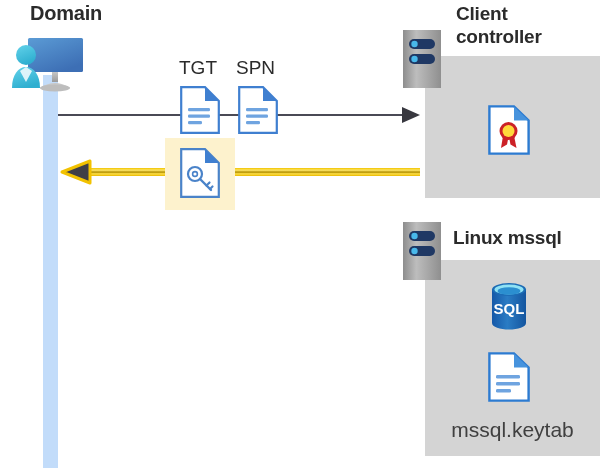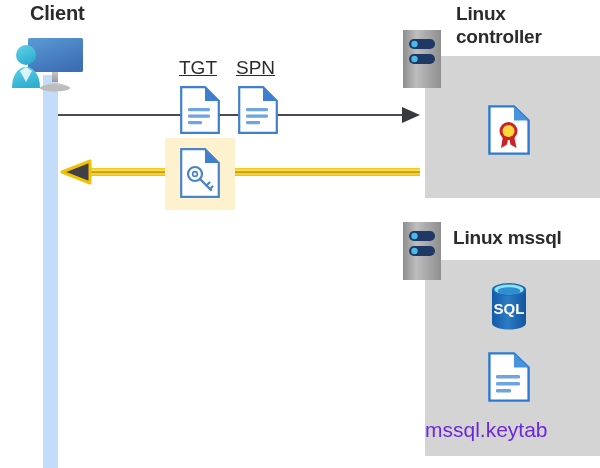--- a/index.html
+++ b/index.html
@@ -78,50 +78,49 @@
   #highlight-box {
     left: 165px; top: 138px;
     width: 70px; height: 72px;
     background: #fdf2cd;
   }
 
   
   .doclabel {
     font-size: 19px;
     color: #2b2b2b;
-    text-decoration: underline;
   }
   #tgt-label { left: 179px; top: 57px; }
   #spn-label { left: 236px; top: 57px; }
 
   
   #tgt-doc  { left: 180px; top: 86px; width: 40px; height: 48px; }
   #spn-doc  { left: 238px; top: 86px; width: 40px; height: 48px; }
   #key-doc  { left: 180px; top: 148px; width: 40px; height: 50px; }
   #cert-doc { left: 488px; top: 105px; width: 42px; height: 50px; }
   #keytab-doc { left: 488px; top: 352px; width: 42px; height: 50px; }
 
   
   #sql-icon { left: 486px; top: 281px; width: 46px; height: 50px; text-align: right; }
 
   
   #keytab-label {
     left: 425px; top: 418px;
     width: 175px;
-    text-align: left;
+    text-align: center;
     font-size: 21px;
-    color: #6d28d9;
+    color: #404040;
   }
 </style>
 </head>
 <body>
 
 <div id="canvas">
 
-  <div class="abs title" id="client-title">Client</div>
+  <div class="abs title" id="client-title">Domain</div>
 
   <div class="abs" id="client-lifeline"></div>
 
   <div class="abs" id="client-icon">
     <svg viewBox="0 0 96 66" width="96" height="66">
       <defs>
         <linearGradient id="monGrad" x1="0" y1="0" x2="0.6" y2="1">
           <stop offset="0" stop-color="#5b9bd5"></stop>
           <stop offset="1" stop-color="#3d6fb5"></stop>
         </linearGradient>
@@ -203,21 +202,21 @@
       <path d="M25 1.2 L38.8 15 H25 Z" fill="#3f7fd0"></path>
 
       <circle cx="15" cy="26" r="7" fill="none" stroke="#4a83c9" stroke-width="2.2"></circle>
       <circle cx="15" cy="26" r="2.4" fill="none" stroke="#4a83c9" stroke-width="1.6"></circle>
       <path d="M20 31 L31 42" stroke="#4a83c9" stroke-width="2.4" stroke-linecap="round"></path>
       <path d="M26.5 37.5 L29.5 34.5" stroke="#4a83c9" stroke-width="2.2" stroke-linecap="round"></path>
       <path d="M30 41 L32.5 38.5" stroke="#4a83c9" stroke-width="2.2" stroke-linecap="round"></path>
     </svg>
   </div>
 
-  <div class="abs title" id="dc-title">Linux controller</div>
+  <div class="abs title" id="dc-title">Client controller</div>
 
   <div class="abs" id="dc-panel"></div>
 
   <div class="abs server-icon" id="dc-server">
     <svg viewBox="0 0 38 58" width="38" height="58">
       <defs>
         <linearGradient id="srvGradA" x1="0" y1="0" x2="1" y2="0">
           <stop offset="0" stop-color="#8d8d8d"></stop>
           <stop offset="0.35" stop-color="#bdbdbd"></stop>
           <stop offset="1" stop-color="#8f8f8f"></stop>

